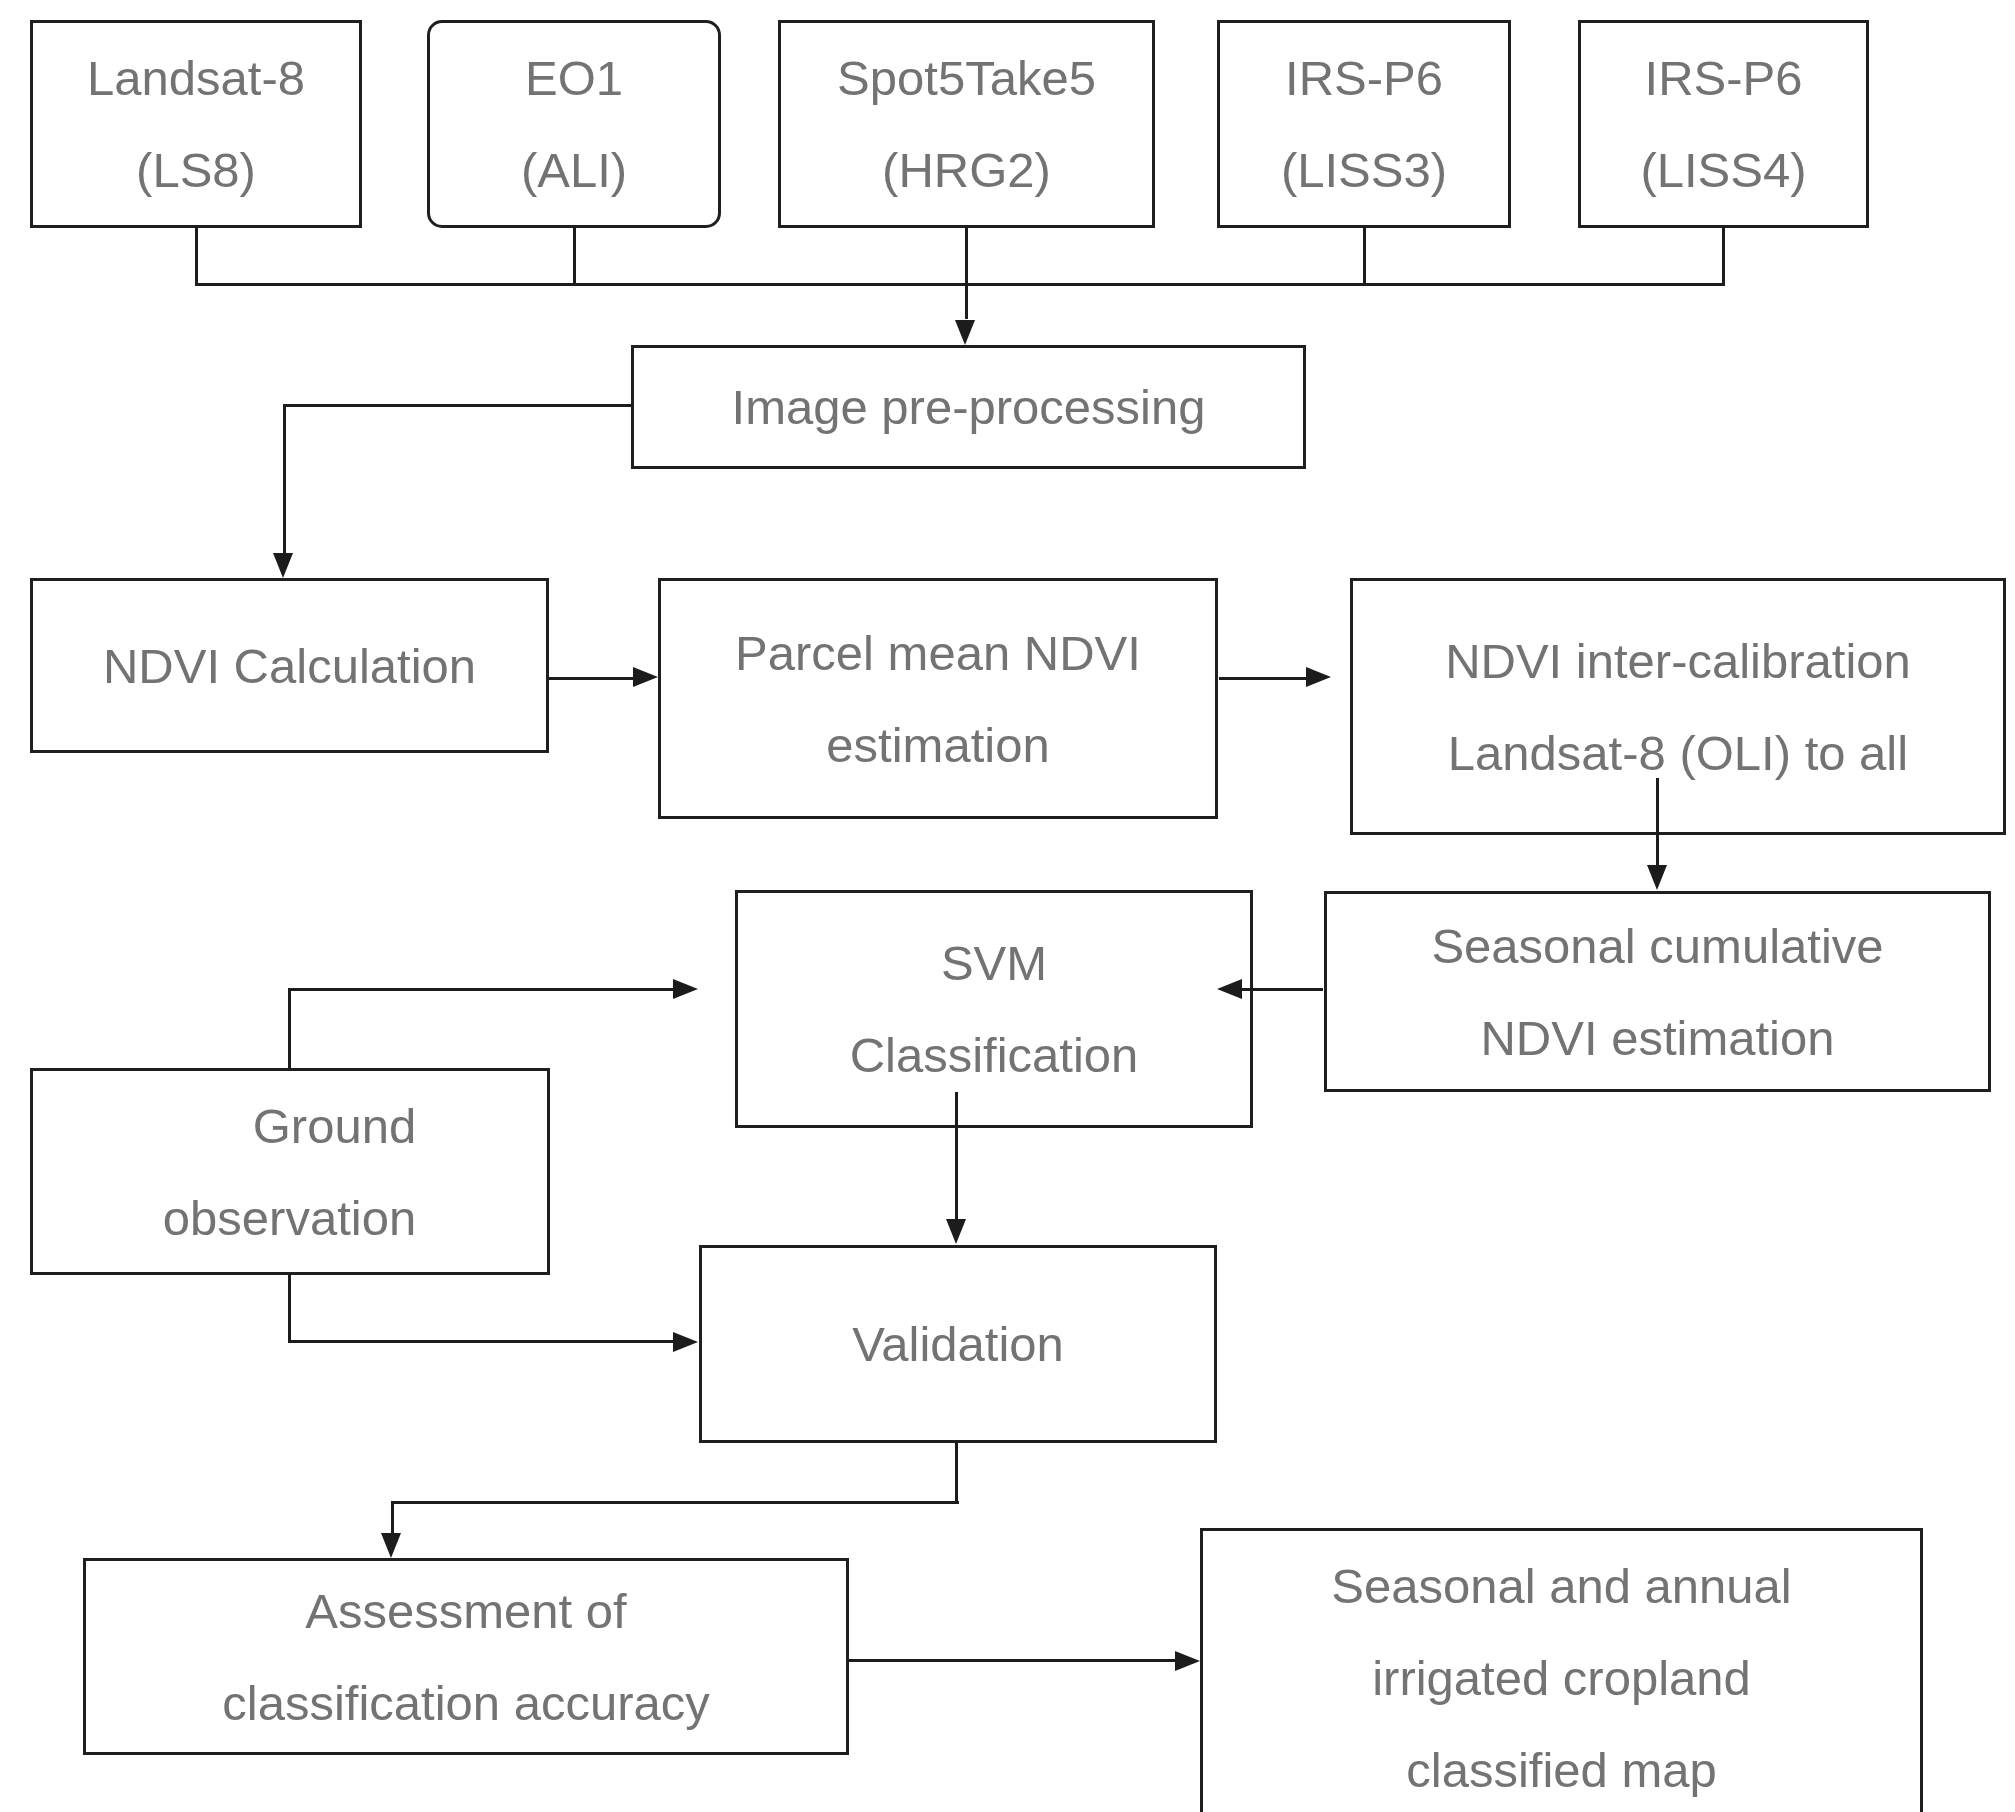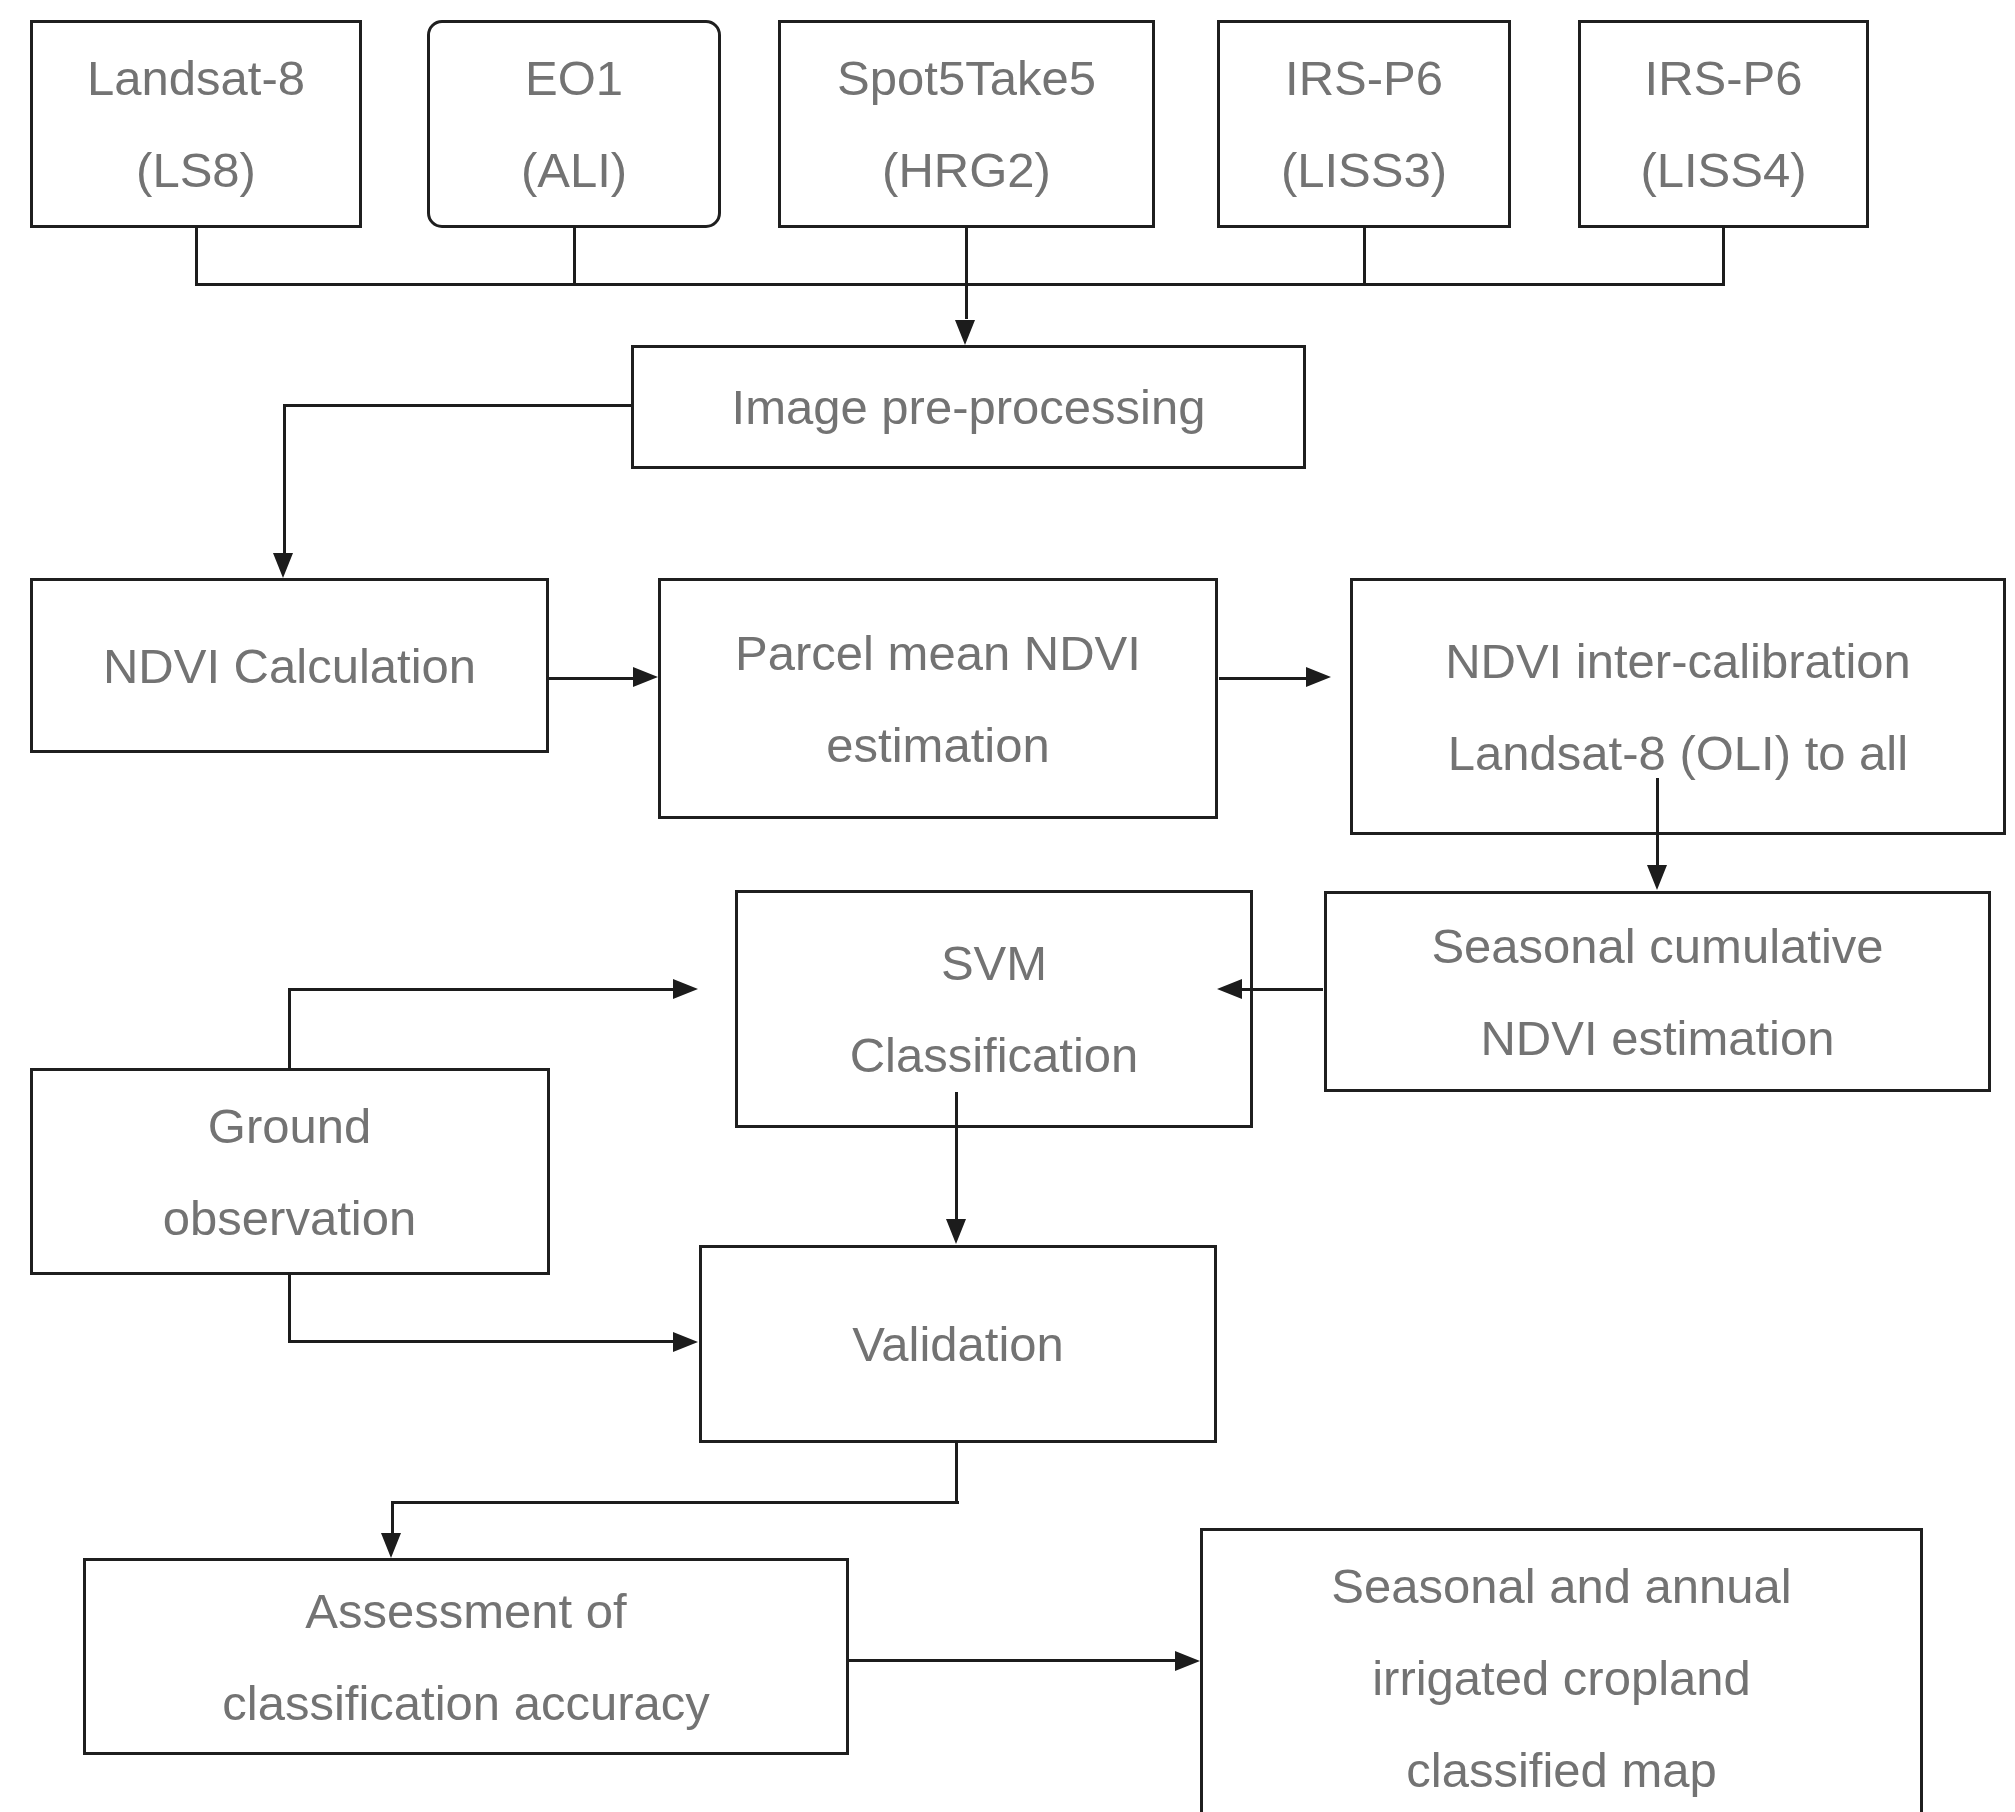--- a/index.html
+++ b/index.html
@@ -42,21 +42,21 @@
   .n-eo1        { left: 427px;  top: 20px;   width: 294px;  height: 208px; border-radius: 15px; }
   .n-spot5      { left: 778px; top: 20px;   width: 377px;  height: 208px; }
   .n-liss3      { left: 1217px; top: 20px;   width: 294px;  height: 208px; }
   .n-liss4      { left: 1578px; top: 20px;   width: 291px;  height: 208px; }
   .n-prep       { left: 631px;  top: 345px;  width: 675px; height: 124px; }
   .n-ndvi       { left: 30px;   top: 578px;  width: 519px;  height: 175px; }
   .n-parcel     { left: 658px;  top: 578px;  width: 560px;  height: 241px; }
   .n-intercal   { left: 1331px; top: 578px;  width: 656px;  height: 257px; margin-left: 19px; }
   .n-seasonal   { left: 1324px; top: 891px; width: 667px;  height: 201px; }
   .n-svm        { left: 699px; top: 890px; width: 518px;  height: 238px; margin-left: 36px; }
-  .n-ground     { left: 29.5px;   top: 1068px; width: 520px;  height: 207px; }
+  .n-ground     { left: 29.5px;   top: 1068px; width: 520px;  height: 207px; text-align: right; }
   .n-validation { left: 699px; top: 1245px; width: 518px;  height: 198px; }
   .n-assessment { left: 83px;  top: 1558px; width: 766px; height: 197px; }
   .n-final      { left: 1200px; top: 1528px; width: 723px; height: 299px; }
 </style>
 </head>
 <body>
 
 <div class="canvas">
 
   <div class="box n-ls8">Landsat-8

